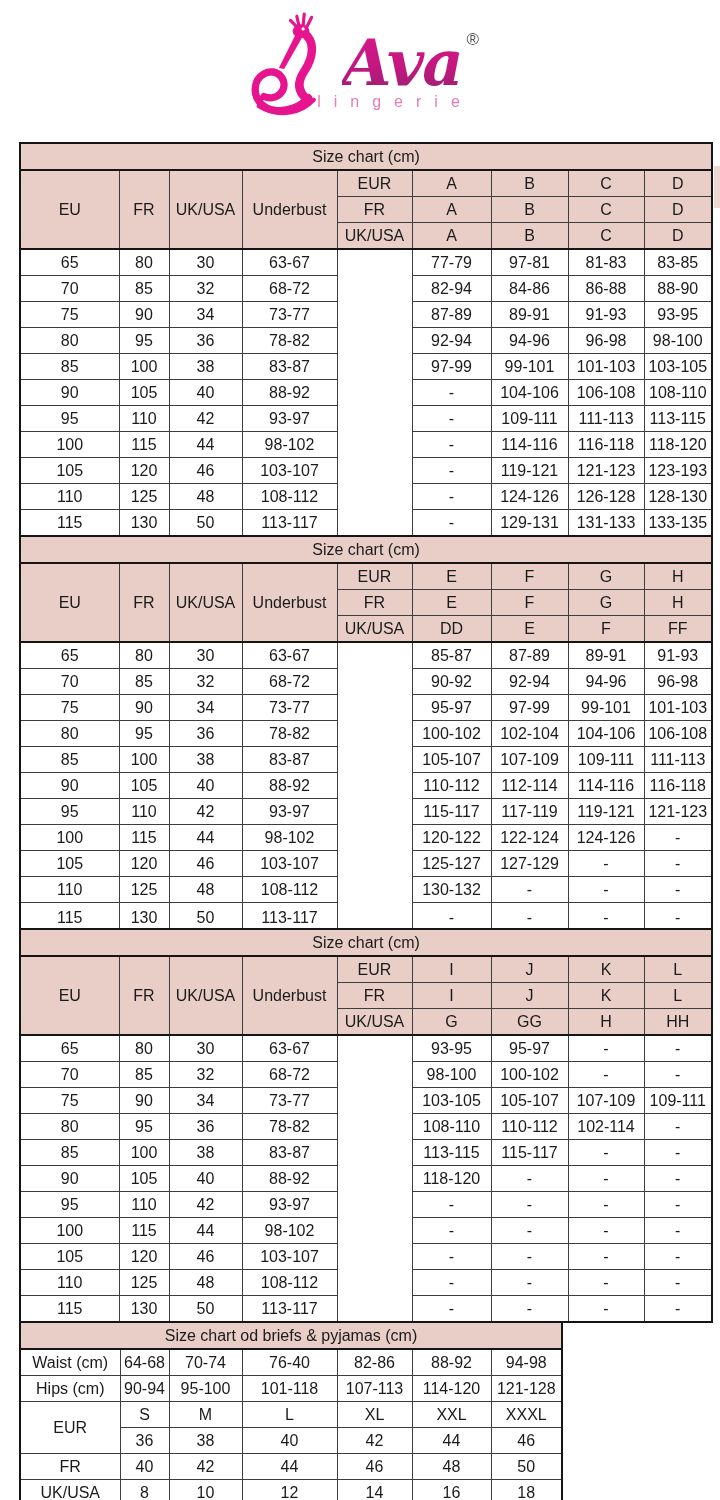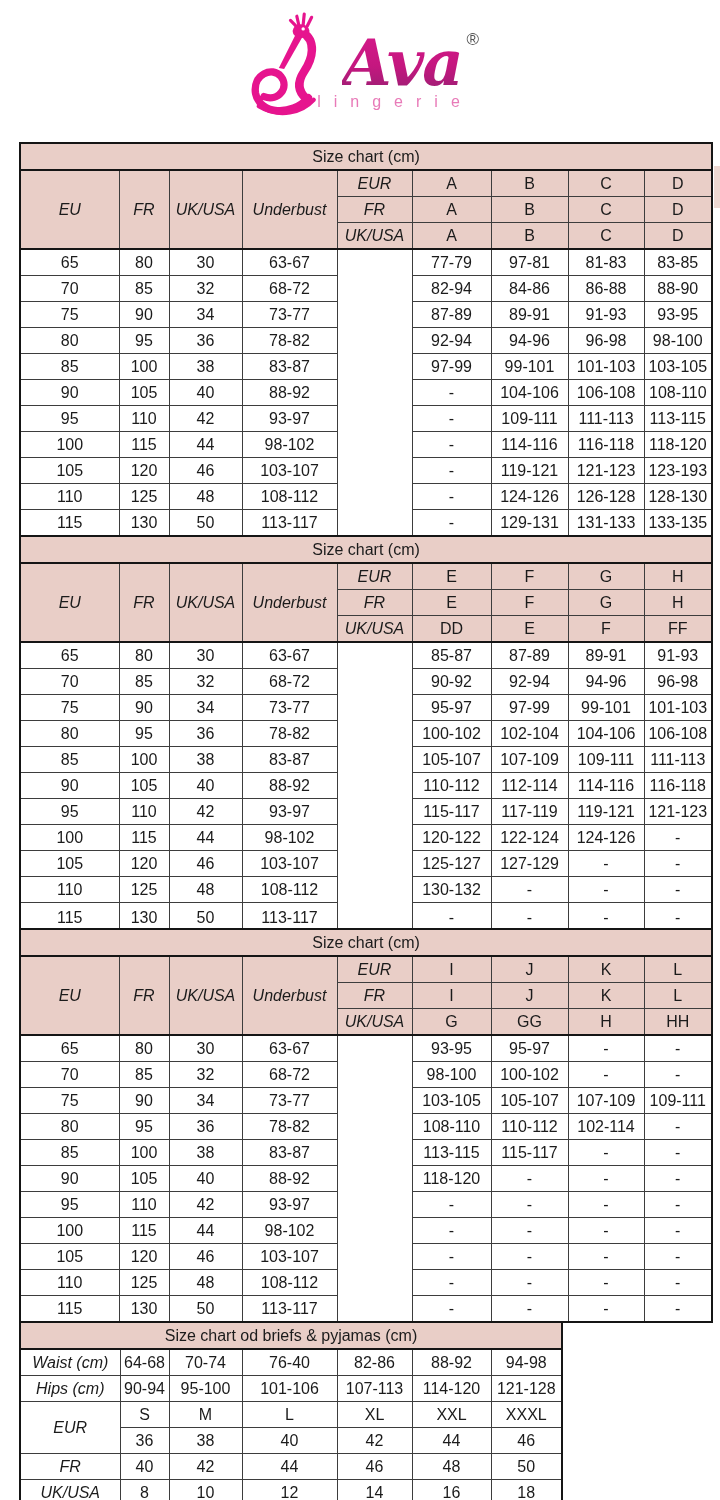--- a/index.html
+++ b/index.html
@@ -37,21 +37,21 @@
   table.briefs{width:542px;}
   table.sizes td{
     border:1px solid var(--line,#3d3d3d);height:25px;padding:0;text-align:center;
     font-size:16px;color:var(--txt,#1b1b1b);overflow:hidden;white-space:nowrap;
   }
   .title-cell{
     background:var(--hdr,#e9cec7);font-size:17px;height:23px;
     border-bottom:2px solid var(--outer,#151515) !important;
   }
   .hdr{background:var(--hdr,#e9cec7);}
-  .lh{font-size:17px;font-style:italic;}
+  .lh{font-size:17px;}
   .hdr-b{border-bottom:2px solid var(--outer,#151515) !important;}
   .gap-cell{background:#fff;}
   .cv{line-height:25px;}
   .clip-row td{height:17px;}
   .clip-row .cv{height:17px;line-height:21px;overflow:hidden;}
   .edge-artifact{position:absolute;right:0;top:166px;width:6px;height:42px;background:var(--hdr,#e9cec7);opacity:.8;}
 </style>
 </head>
 <body>
 
@@ -1112,21 +1112,21 @@
           <td class="lh">
             <div class="cv">Hips (cm)</div>
           </td>
           <td>
             <div class="cv">90-94</div>
           </td>
           <td>
             <div class="cv">95-100</div>
           </td>
           <td>
-            <div class="cv">101-106</div>
+            <div class="cv">101-118</div>
           </td>
           <td>
             <div class="cv">107-113</div>
           </td>
           <td>
             <div class="cv">114-120</div>
           </td>
           <td>
             <div class="cv">121-128</div>
           </td>

